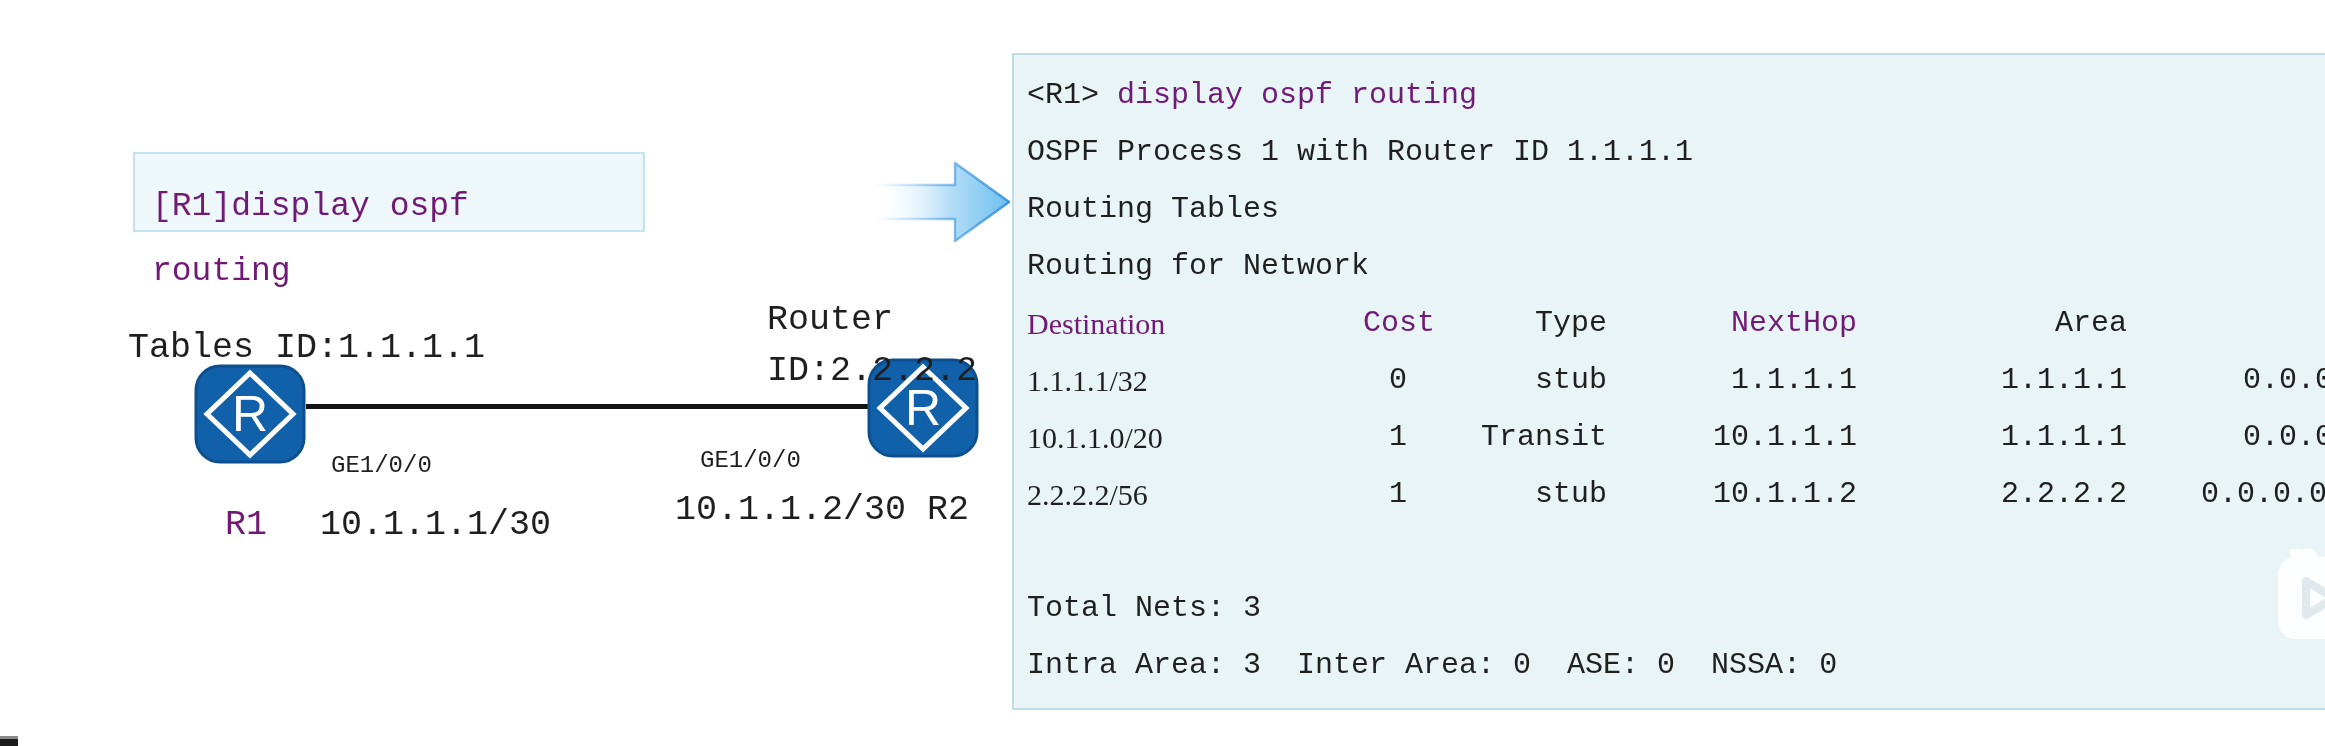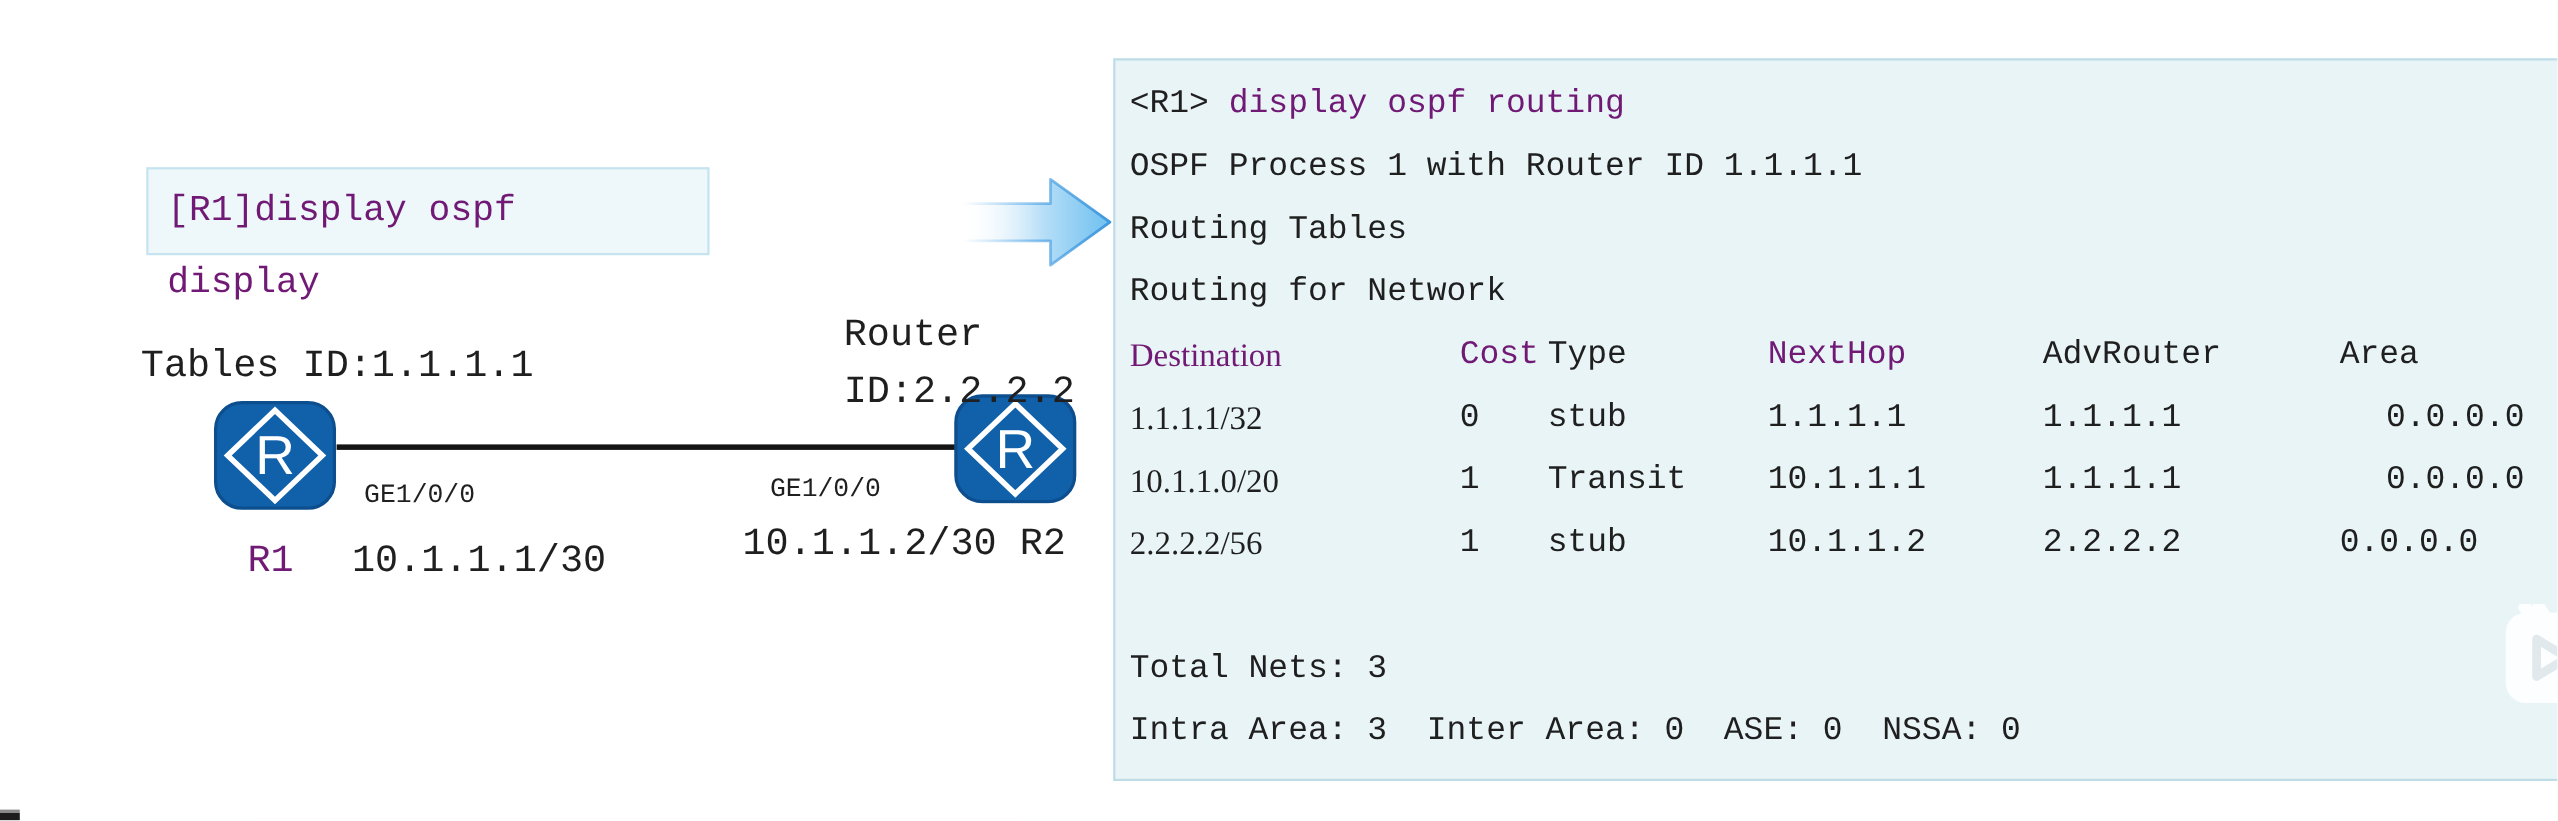--- a/index.html
+++ b/index.html
@@ -2,21 +2,21 @@
 <html><head>
 <meta charset="utf-8">
 <style>
   html,body { margin:0; padding:0; background:#ffffff; }
   .stage {
     position:relative; width:2325px; height:746px;
     background:#ffffff; overflow:hidden;
     font-family:"Liberation Mono","DejaVu Sans Mono",monospace;
     color:#1f1f1f;
   }
-  .abs { position:absolute; white-space:pre; }
+  .abs { position:absolute; white-space:pre;margin-top:15px; }
 
   
   .cmd-box {
     position:absolute; left:133px; top:152px; width:512px; height:80px;
     background:#eef8fb; border:2px solid #c5e3f0; box-sizing:border-box;
   }
   .salmon { color:#701a75; }
   .t33 { font-size:33px; line-height:40px; }
   .t35 { font-size:35px; line-height:40px; }
   .t32 { font-size:24px; line-height:38px; }
@@ -35,40 +35,40 @@
     background:#e9f4f7; border:2px solid #bfdde7; box-sizing:border-box;
   }
   .console { position:absolute; left:13px; top:12px; right:0; font-size:30px; }
   .cline { height:57px; line-height:57px; white-space:pre; }
   .crow {
     display:grid; height:57px; line-height:57px;
     grid-template-columns:300px 80px 200px 250px 270px 200px;
   }
   .crow span { white-space:pre; }
   .c-left { text-align:left;font-family:Liberation Serif, serif; }
-  .c-mid  { text-align:left; }
+  .c-mid  { text-align:right;margin-left:36px; }
   .shift-right { transform:translateX(42px); }
 
   
   .watermark { position:absolute; left:2276px; top:549px; width:80px; height:96px; }
 
   
   .corner-mark {
     position:absolute; left:0; top:736px; width:18px; height:10px;
     background:linear-gradient(#8a8a8a 0 30%, #1c1c1c 30% 100%);
   }
 </style>
 </head>
 <body>
 
 <div class="stage">
 
   <div class="cmd-box"></div>
   <div class="abs salmon t33" style="left:152px; top:172px;">[R1]display ospf</div>
-  <div class="abs salmon t33" style="left:152px; top:237px;">display</div>
+  <div class="abs salmon t33" style="left:152px; top:237px;">routing</div>
 
   <div class="abs t35" style="left:128px; top:313px;">Tables ID:1.1.1.1</div>
   <div class="abs t32" style="left:331px; top:432px;">GE1/0/0</div>
   <div class="abs salmon t35" style="left:225px; top:490px;">R1</div>
   <div class="abs t35" style="left:320px; top:490px;">10.1.1.1/30</div>
 
   <div class="abs t35" style="left:767px; top:285px;">Router</div>
   <div class="abs t35" style="left:767px; top:336px; z-index:3;">ID:2.2.2.2</div>
   <div class="abs t32" style="left:700px; top:427px;">GE1/0/0</div>
   <div class="abs t35" style="left:675px; top:475px;">10.1.1.2/30 R2</div>
@@ -107,21 +107,20 @@
       <div class="cline"><span>&lt;R1&gt; </span><span class="salmon">display ospf routing</span></div>
       <div class="cline">OSPF Process 1 with Router ID 1.1.1.1</div>
       <div class="cline">Routing Tables</div>
       <div class="cline">Routing for Network</div>
 
       <div class="crow">
         <span class="c-left salmon">Destination</span>
         <span class="c-mid salmon">Cost</span>
         <span class="c-mid">Type</span>
         <span class="c-mid salmon">NextHop</span>
-        <span class="c-mid">AdvRouter</span>
         <span class="c-mid">Area</span>
       </div>
 
       <div class="crow">
         <span class="c-left">1.1.1.1/32</span>
         <span class="c-mid">0</span>
         <span class="c-mid">stub</span>
         <span class="c-mid">1.1.1.1</span>
         <span class="c-mid">1.1.1.1</span>
         <span class="c-mid shift-right">0.0.0.0</span>

